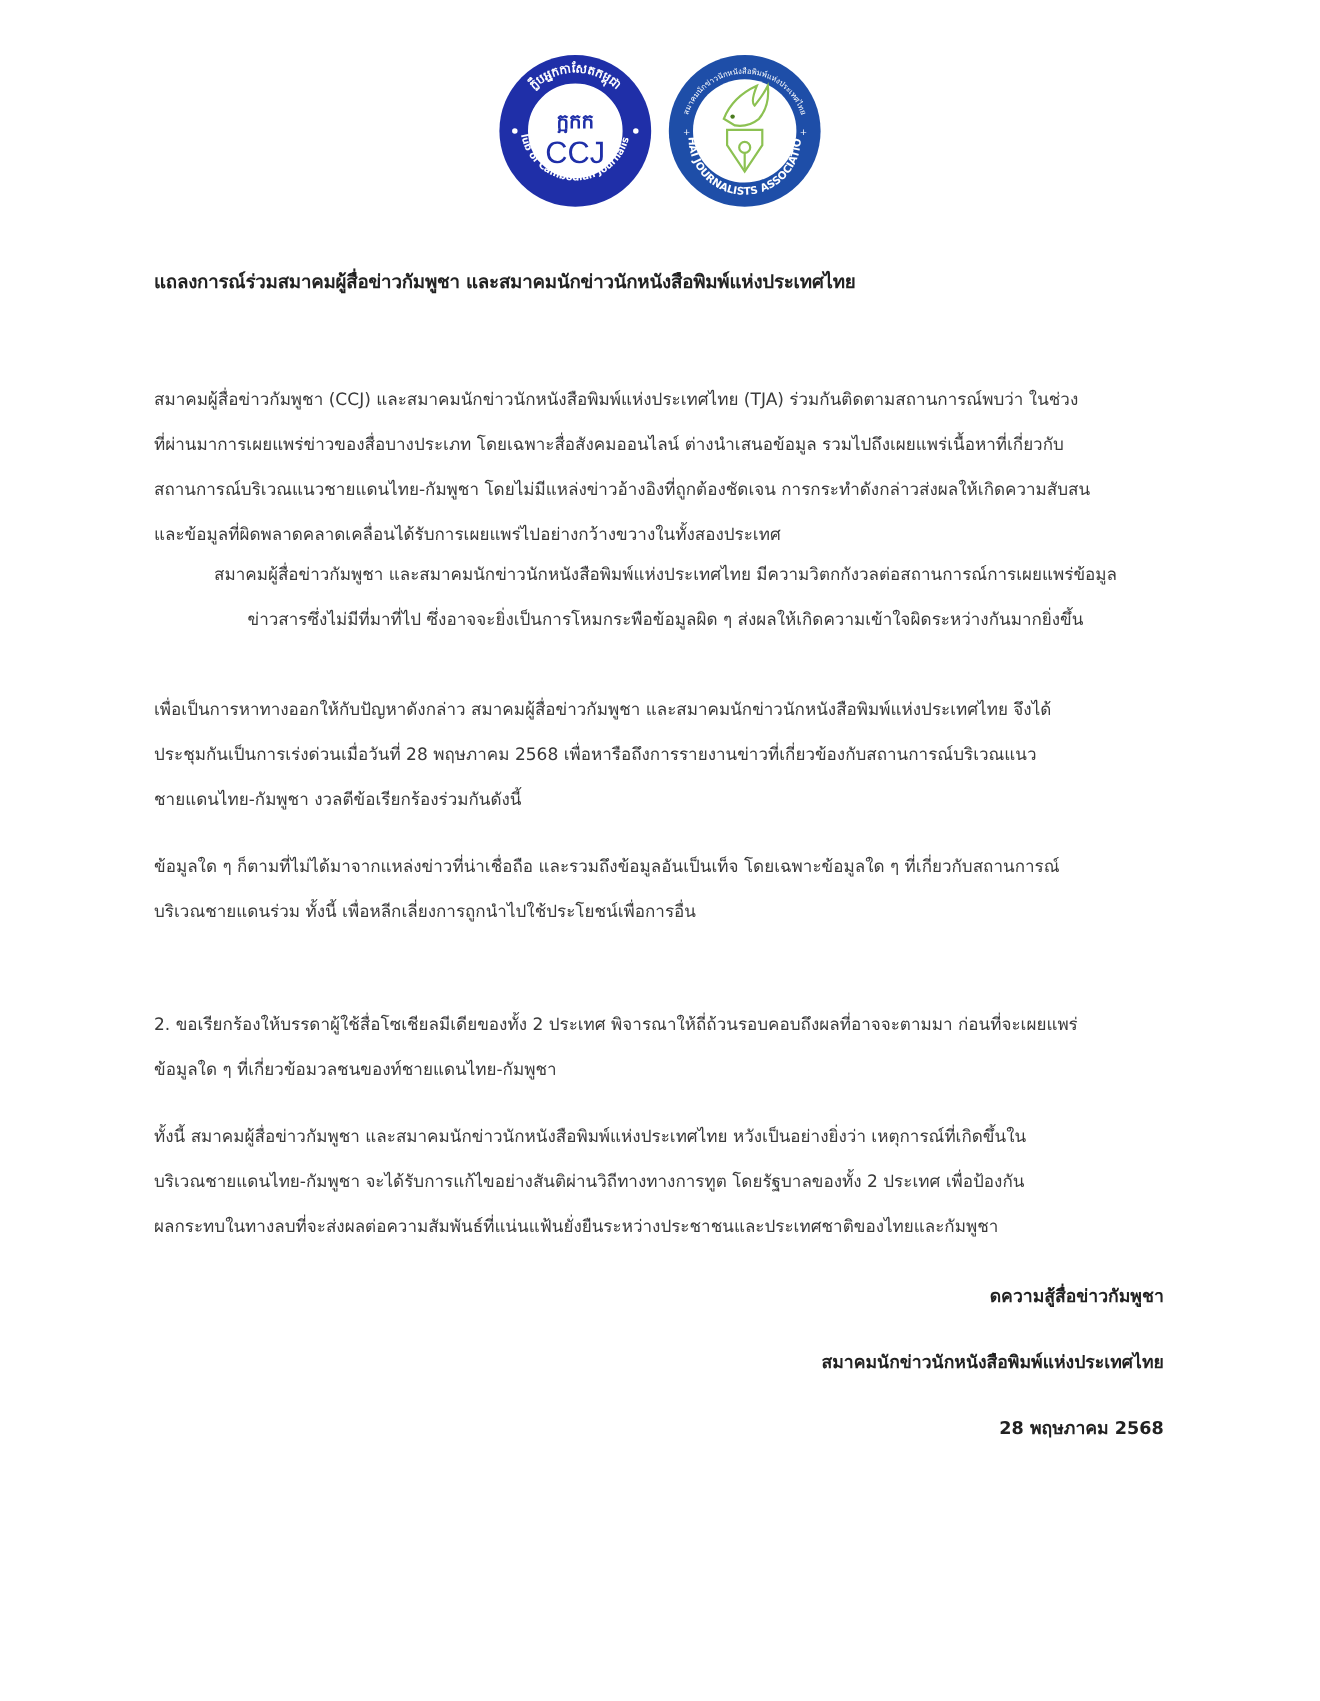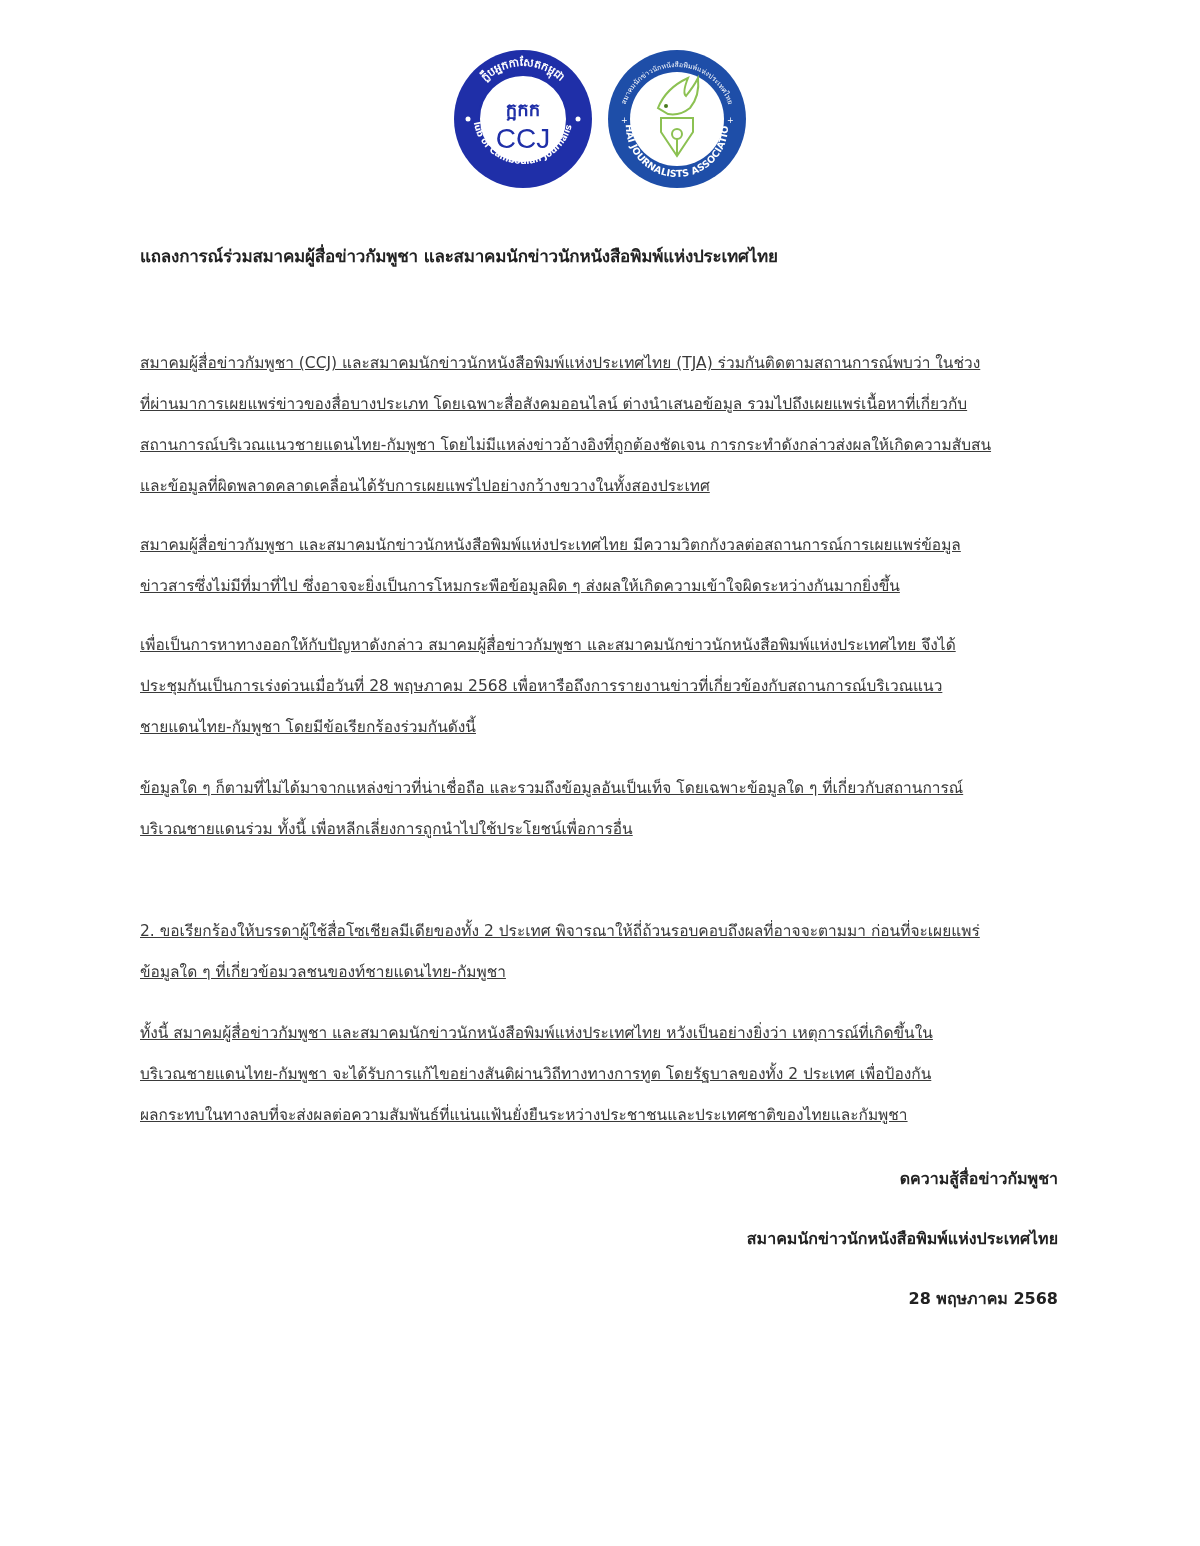--- a/index.html
+++ b/index.html
@@ -5,21 +5,21 @@
   html, body { margin: 0; padding: 0; background: #ffffff; }
   body { width: 1200px; height: 1546px; position: relative; overflow: hidden;
          font-family: "DejaVu Sans", "Liberation Sans", sans-serif; color: #333333; }
   .logos { position: absolute; top: 48px; left: 0; width: 1200px; display: flex;
            justify-content: center; gap: 12px; }
   .logo { width: 142px; height: 142px; position: relative; }
   .logo svg { width: 142px; height: 142px; display: block; }
   .title { position: absolute; top: 242px; left: 140px; font-size: 17px; font-weight: bold;
            color: #222222; letter-spacing: -0.2px; white-space: nowrap; }
   .para { position: absolute; left: 140px; width: 930px; font-size: 15.5px; line-height: 41px;
-          color: #3a3a3a; text-decoration: underline; }
+          color: #3a3a3a; }
   .para .line { display: block; white-space: nowrap; overflow: visible; }
   .sig { position: absolute; right: 142px; font-size: 16px; font-weight: bold; color: #222222;
          white-space: nowrap; text-align: right; }
 </style>
 </head>
 <body>
 
 <div class="logos">
   <div class="logo">
     <svg viewBox="0 0 142 142">
@@ -71,29 +71,29 @@
 
 <div class="title">แถลงการณ์ร่วมสมาคมผู้สื่อข่าวกัมพูชา และสมาคมนักข่าวนักหนังสือพิมพ์แห่งประเทศไทย</div>
 
 <div class="para" style="top: 343px;">
   <span class="line">สมาคมผู้สื่อข่าวกัมพูชา (CCJ) และสมาคมนักข่าวนักหนังสือพิมพ์แห่งประเทศไทย (TJA) ร่วมกันติดตามสถานการณ์พบว่า ในช่วง</span>
   <span class="line">ที่ผ่านมาการเผยแพร่ข่าวของสื่อบางประเภท โดยเฉพาะสื่อสังคมออนไลน์ ต่างนำเสนอข้อมูล รวมไปถึงเผยแพร่เนื้อหาที่เกี่ยวกับ</span>
   <span class="line">สถานการณ์บริเวณแนวชายแดนไทย-กัมพูชา โดยไม่มีแหล่งข่าวอ้างอิงที่ถูกต้องชัดเจน การกระทำดังกล่าวส่งผลให้เกิดความสับสน</span>
   <span class="line">และข้อมูลที่ผิดพลาดคลาดเคลื่อนได้รับการเผยแพร่ไปอย่างกว้างขวางในทั้งสองประเทศ</span>
 </div>
 
-<div class="para" style="top: 525px;">
+<div class="para" style="top: 502px; text-align: center;">
   <span class="line">สมาคมผู้สื่อข่าวกัมพูชา และสมาคมนักข่าวนักหนังสือพิมพ์แห่งประเทศไทย มีความวิตกกังวลต่อสถานการณ์การเผยแพร่ข้อมูล</span>
   <span class="line">ข่าวสารซึ่งไม่มีที่มาที่ไป ซึ่งอาจจะยิ่งเป็นการโหมกระพือข้อมูลผิด ๆ ส่งผลให้เกิดความเข้าใจผิดระหว่างกันมากยิ่งขึ้น</span>
 </div>
 
 <div class="para" style="top: 625px;">
   <span class="line">เพื่อเป็นการหาทางออกให้กับปัญหาดังกล่าว สมาคมผู้สื่อข่าวกัมพูชา และสมาคมนักข่าวนักหนังสือพิมพ์แห่งประเทศไทย จึงได้</span>
   <span class="line">ประชุมกันเป็นการเร่งด่วนเมื่อวันที่ 28 พฤษภาคม 2568 เพื่อหารือถึงการรายงานข่าวที่เกี่ยวข้องกับสถานการณ์บริเวณแนว</span>
-  <span class="line">ชายแดนไทย-กัมพูชา โดยมีข้อเรียกร้องร่วมกันดังนี้</span>
+  <span class="line">ชายแดนไทย-กัมพูชา งวลตีข้อเรียกร้องร่วมกันดังนี้</span>
 </div>
 
 <div class="para" style="top: 768px;">
   <span class="line">ข้อมูลใด ๆ ก็ตามที่ไม่ได้มาจากแหล่งข่าวที่น่าเชื่อถือ และรวมถึงข้อมูลอันเป็นเท็จ โดยเฉพาะข้อมูลใด ๆ ที่เกี่ยวกับสถานการณ์</span>
   <span class="line">บริเวณชายแดนร่วม ทั้งนี้ เพื่อหลีกเลี่ยงการถูกนำไปใช้ประโยชน์เพื่อการอื่น</span>
 </div>
 
 <div class="para" style="top: 911px;">
   <span class="line">2. ขอเรียกร้องให้บรรดาผู้ใช้สื่อโซเชียลมีเดียของทั้ง 2 ประเทศ พิจารณาให้ถี่ถ้วนรอบคอบถึงผลที่อาจจะตามมา ก่อนที่จะเผยแพร่</span>
   <span class="line">ข้อมูลใด ๆ ที่เกี่ยวข้อมวลชนของท์ชายแดนไทย-กัมพูชา</span>

